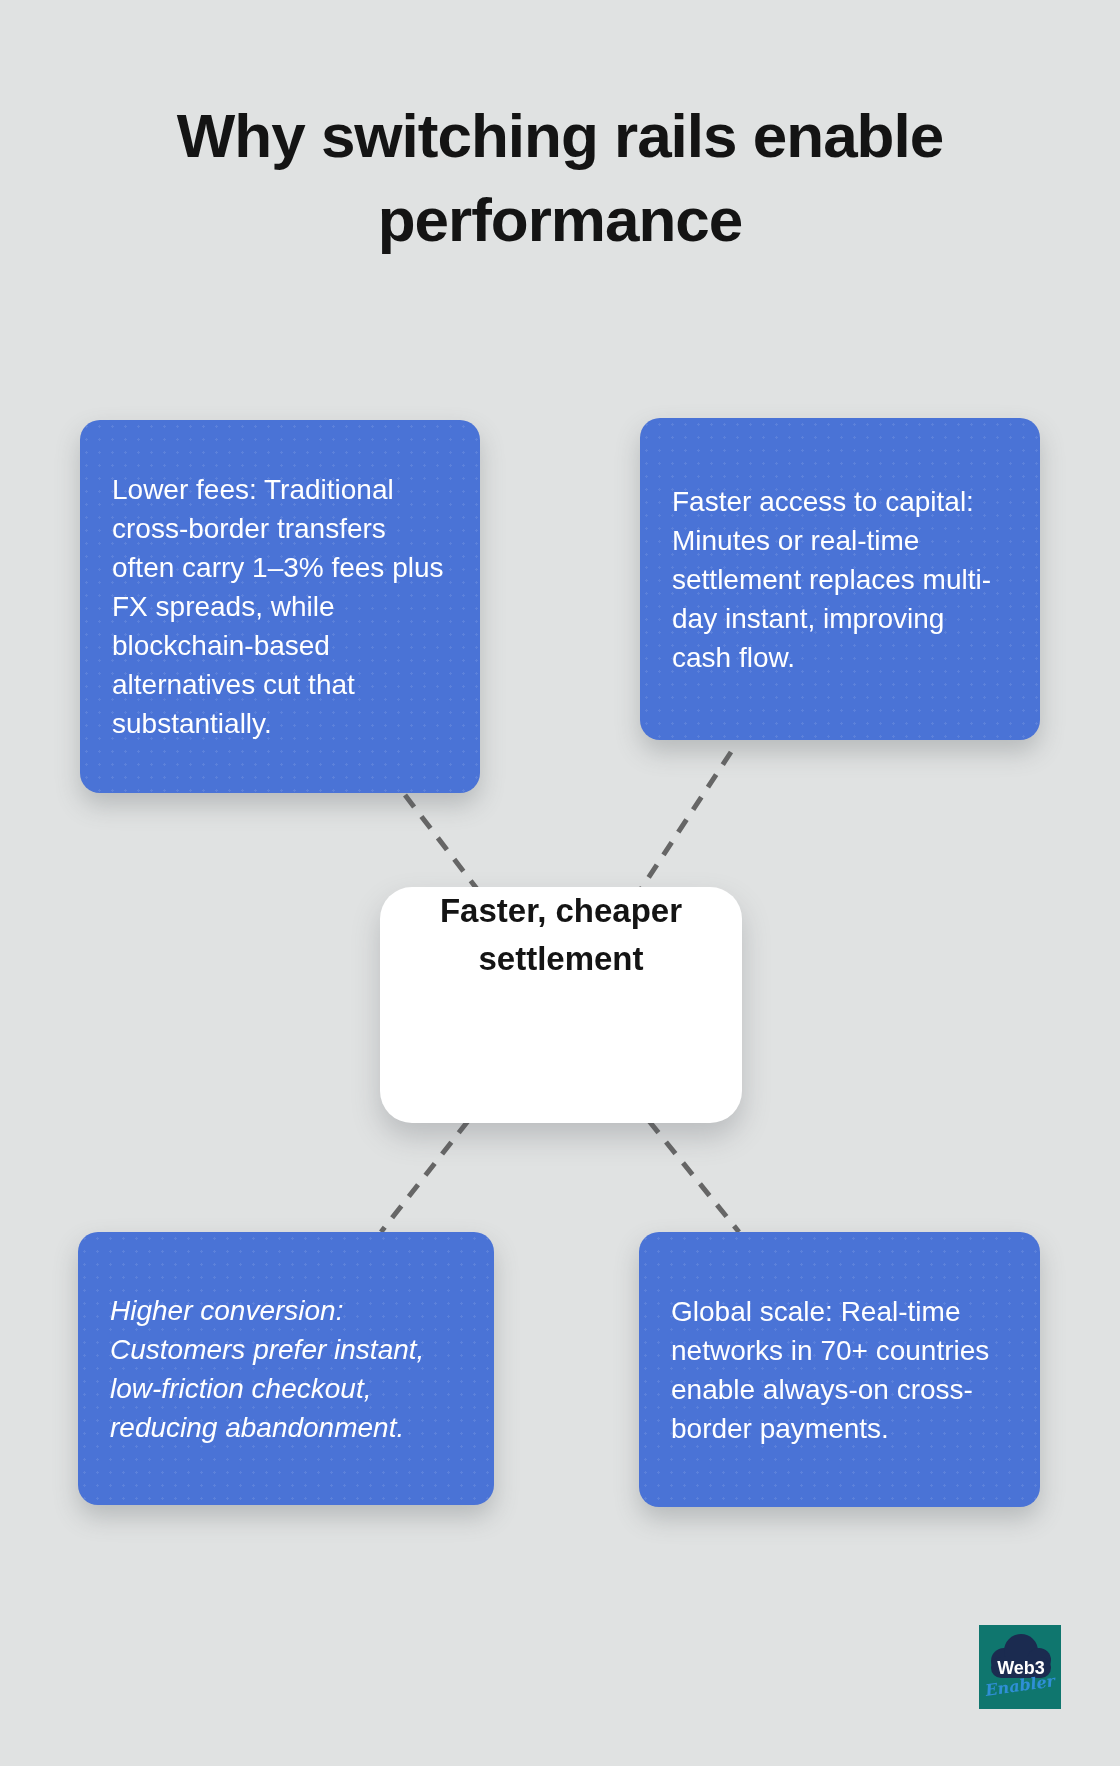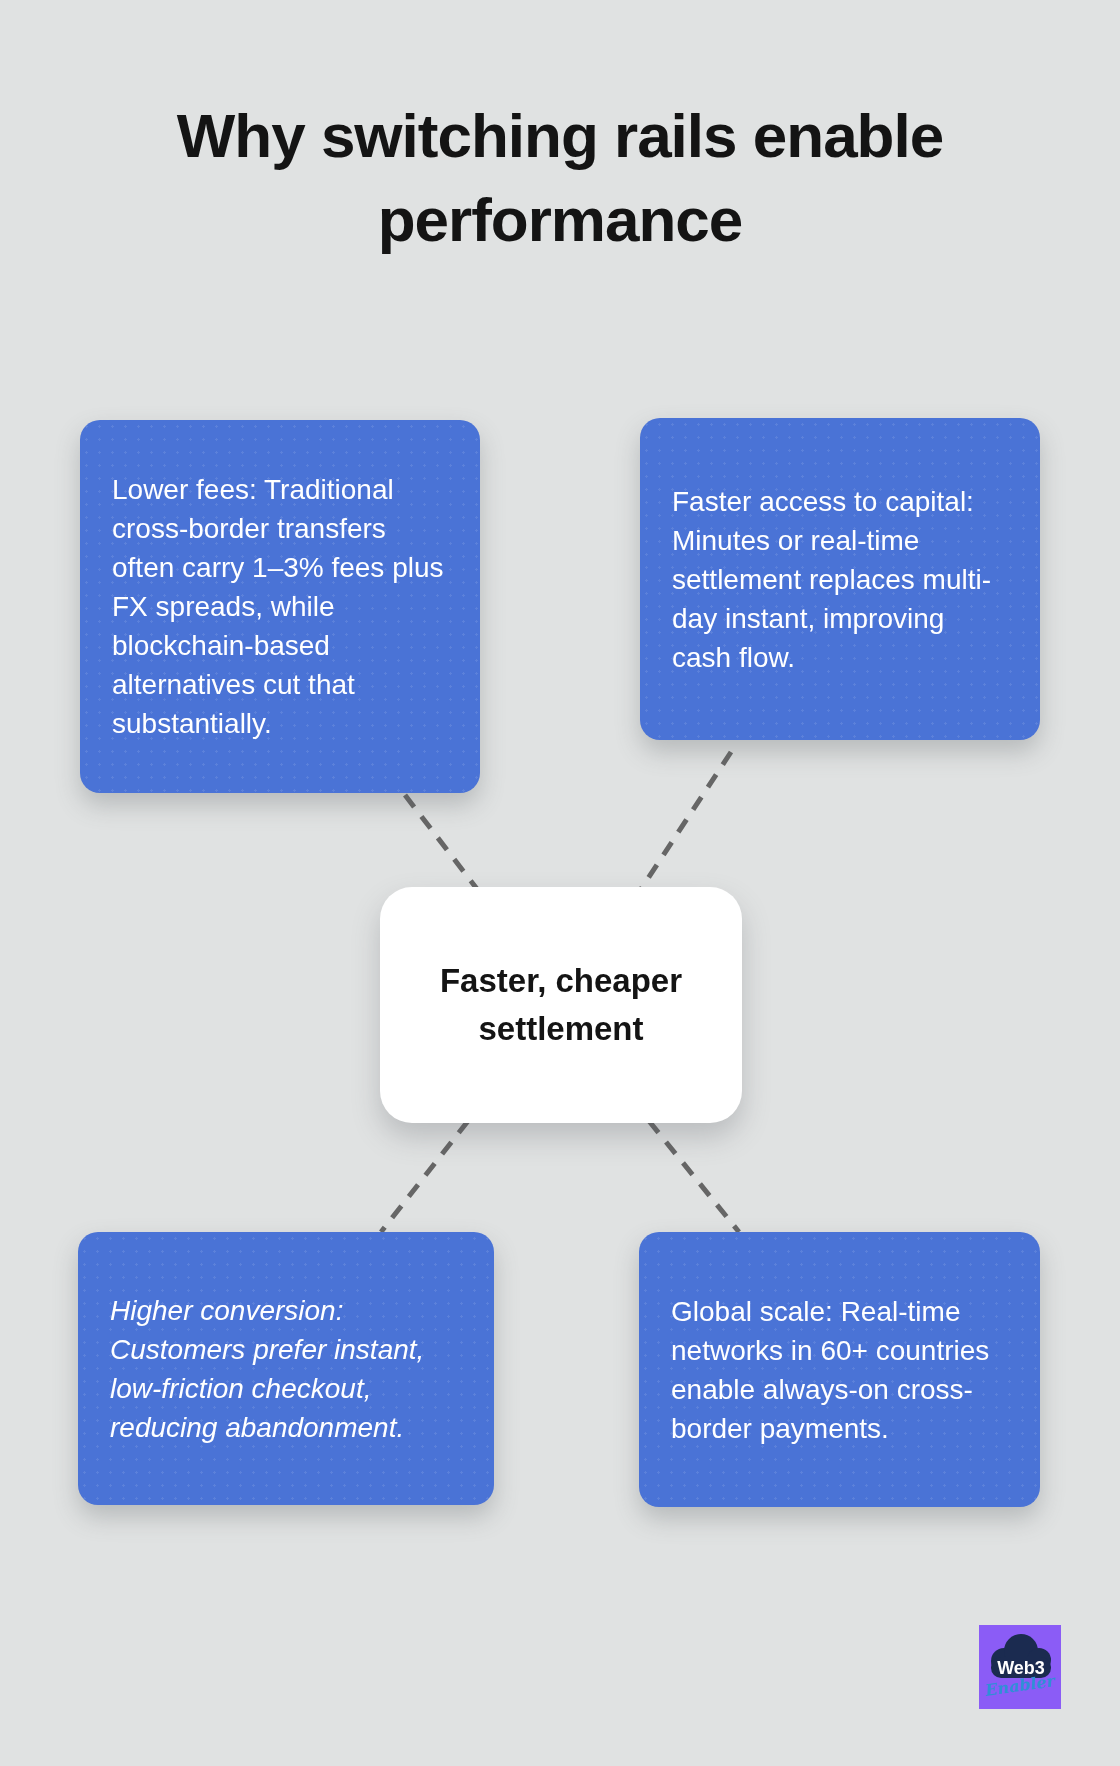--- a/index.html
+++ b/index.html
@@ -65,35 +65,34 @@
   .node-tr{left:640px; top:418px; width:400px; height:322px;}
   .node-bl{left:78px;  top:1232px; width:416px; height:273px;font-style:italic;}
   .node-br{left:639px; top:1232px; width:401px; height:275px;}
   .center-node{
     position:absolute;
     left:380px; top:887px;
     width:362px; height:236px;
     background:var(--center-bg);
     border-radius:32px;
     display:flex;
-    align-items:center;
     justify-content:center;
     text-align:center;
     padding:0 34px;
     font-size:33px;
     line-height:48px;
     font-weight:700;
     color:var(--center-text);
     box-shadow:0 14px 28px rgba(90,95,100,0.28);
   }
   .logo{
     position:absolute;
     left:979px; top:1625px;
     width:82px; height:84px;
-    background:#8b5cf6;
+    background:#0f766e;
     display:flex;
     align-items:center;
     justify-content:center;
   }
   .logo svg .cloud{fill:var(--logo-navy);}
   .logo svg .logo-top{
     fill:#ffffff;
     font-family:"Liberation Sans", sans-serif;
     font-weight:bold;
     font-size:18px;
@@ -130,21 +129,21 @@
 
   <div class="center-node">
     <span>Faster, cheaper settlement</span>
   </div>
 
   <div class="node node-bl">
     <span>Higher conversion: Customers prefer instant, low-friction checkout, reducing abandonment.</span>
   </div>
 
   <div class="node node-br">
-    <span>Global scale: Real-time networks in 60+ countries enable always-on cross-border payments.</span>
+    <span>Global scale: Real-time networks in 70+ countries enable always-on cross-border payments.</span>
   </div>
 
   <div class="logo">
     <svg width="76" height="70" viewBox="0 0 76 70" xmlns="http://www.w3.org/2000/svg">
       <g class="cloud">
         <circle cx="22" cy="29" r="13"></circle>
         <circle cx="39" cy="19" r="17"></circle>
         <circle cx="57" cy="28" r="12"></circle>
         <rect x="9" y="25" width="60" height="21" rx="10"></rect>
       </g>

